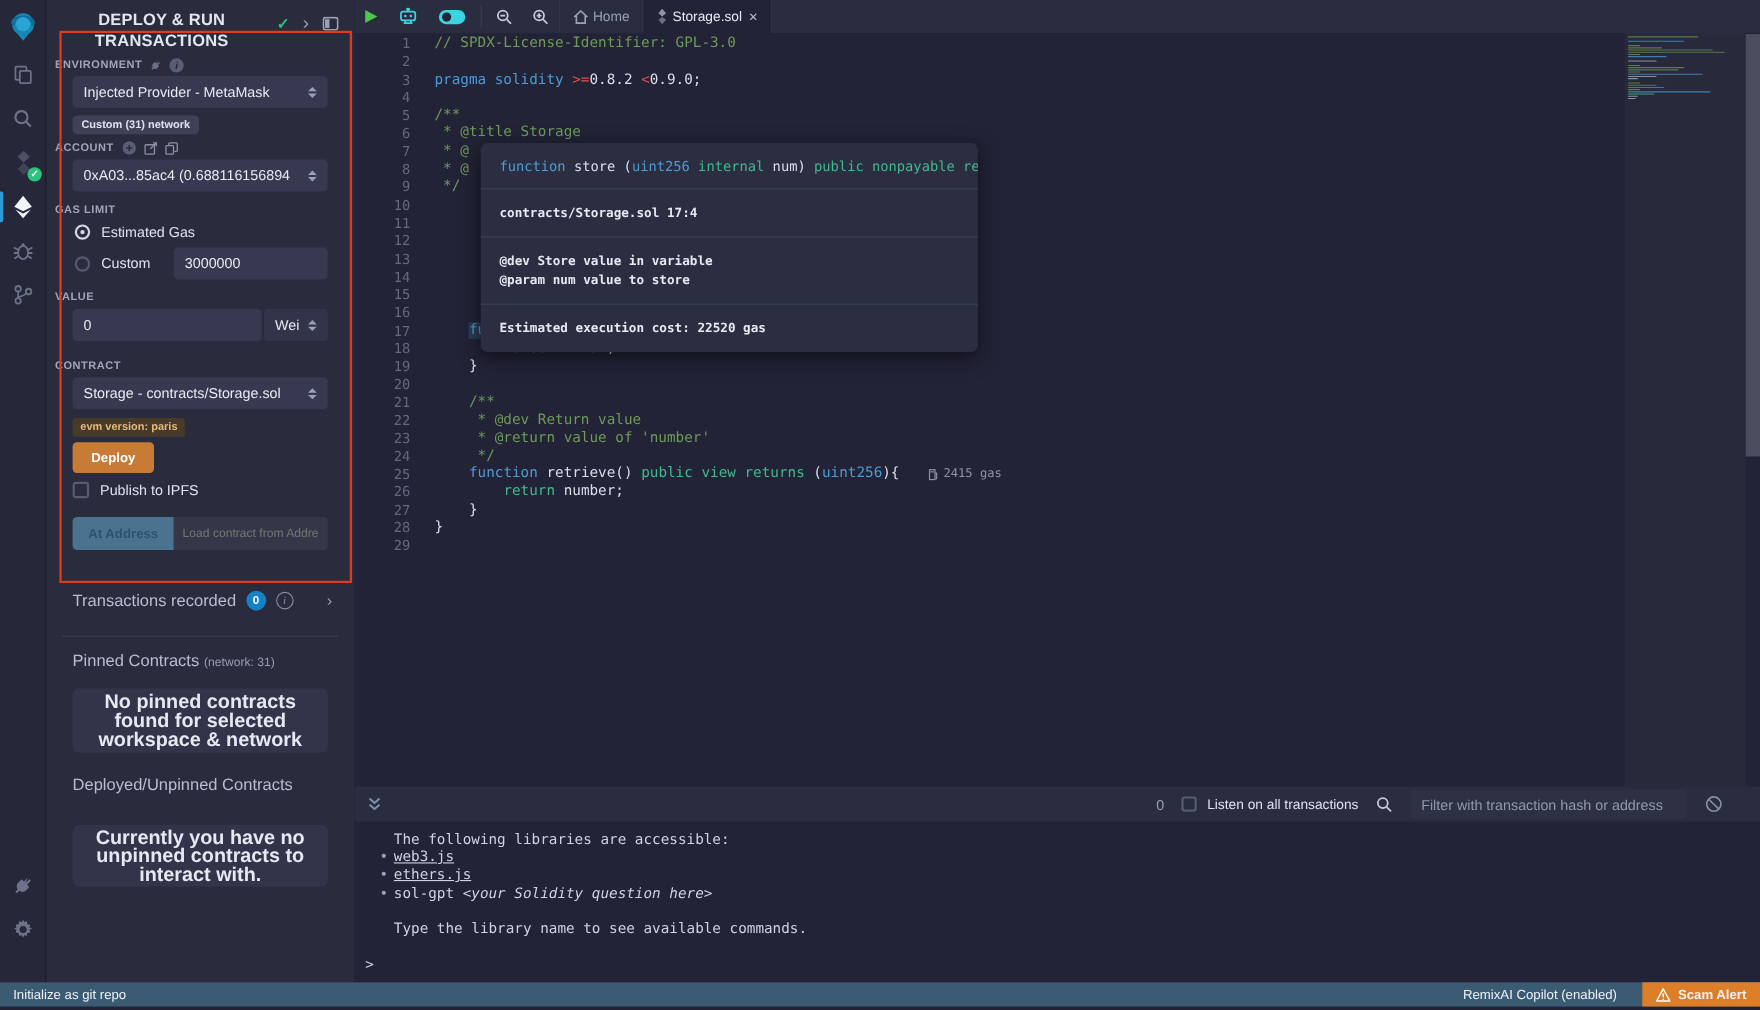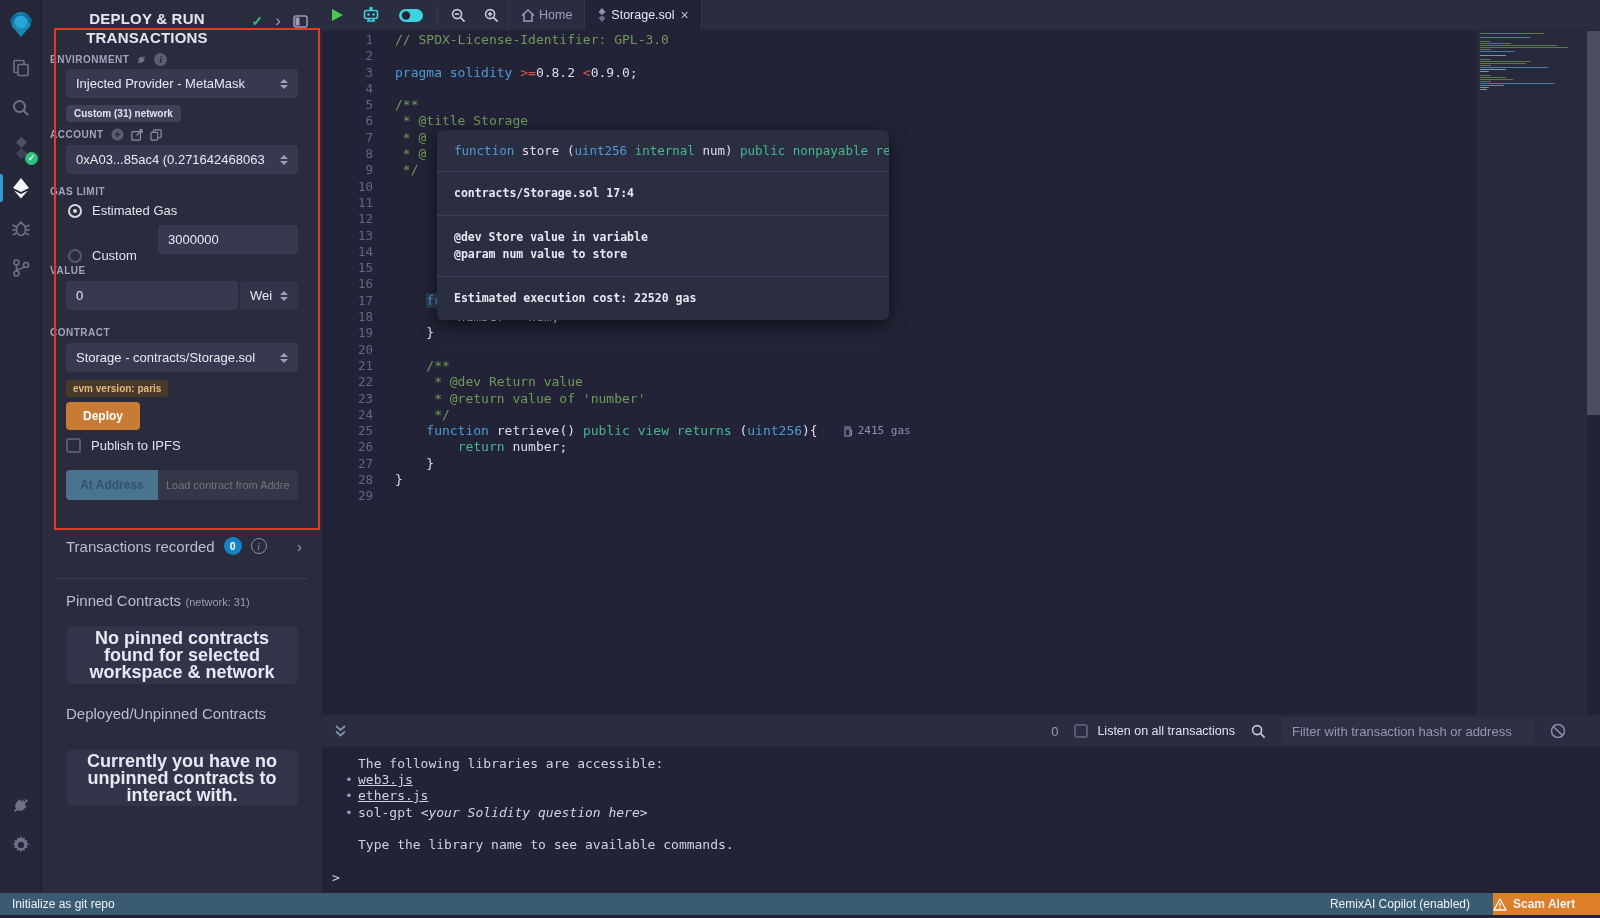--- a/index.html
+++ b/index.html
@@ -94,21 +94,21 @@
   .term-line .link { text-decoration:underline; cursor:pointer; }
   .term-line .it { font-style:italic; }
   .prompt { position:absolute; left:10px; bottom:8px; font-family:"DejaVu Sans Mono",monospace; font-size:13px; color:#cfd3e0; }
 
   
   .statusbar { position:absolute; left:0; top:893px; width:1600px; height:22px; background:#3b5b73; color:#eef1f6; font-size:12px; z-index:40; }
   .sb-left { position:absolute; left:12px; top:4px; cursor:pointer; }
   .sb-tip { position:absolute; left:505px; top:4px; display:flex; gap:6px; align-items:center; }
   .sb-tip b { font-weight:bold; }
   .sb-copilot { position:absolute; right:130px; top:4px; cursor:pointer; }
-  .scam { position:absolute; right:0; top:0; height:22px; width:107px; background:#dd7e28; display:flex; align-items:center; justify-content:flex-start; gap:6px; font-weight:bold; cursor:pointer; }
+  .scam { position:absolute; right:0; top:0; height:22px; width:107px; background:#dd7e28; display:flex; align-items:center; justify-content:center; gap:6px; font-weight:bold; cursor:pointer; }
 </style>
 </head>
 <body>
 
 <div class="rail">
   <div class="rail-item rail-logo">
     <svg width="30" height="30" viewBox="0 0 30 30">
         <circle cx="15" cy="13" r="10" fill="#1787b8"></circle>
         <path d="M4 12 a11 7 0 0 1 22 0 l-3 3 a8 8 0 0 0-16 0 z" fill="#0e6e9c"></path>
         <path d="M10 22 L15 28 L20 22 Z" fill="#1787b8"></path>
@@ -216,35 +216,35 @@
     <svg width="12" height="12" viewBox="0 0 14 14" fill="none" stroke="#8b90a5" stroke-width="1.4">
         <rect x="1" y="3" width="10" height="10" rx="1"></rect>
         <path d="M7 7 L13 1 M10 1 h3 v3" stroke-linecap="round"></path>
       </svg>
     <svg width="12" height="12" viewBox="0 0 14 14" fill="none" stroke="#8b90a5" stroke-width="1.4">
         <rect x="1" y="4" width="8" height="9" rx="1"></rect>
         <path d="M4 4 V2 a1 1 0 0 1 1-1 h7 a1 1 0 0 1 1 1 v7 a1 1 0 0 1-1 1 h-2"></path>
       </svg>
   </div>
   <div class="ctl" style="top:145px">
-    <span style="overflow:hidden;text-overflow:clip;white-space:nowrap;max-width:200px;">0xA03...85ac4 (0.271642468063</span>
+    <span style="overflow:hidden;text-overflow:clip;white-space:nowrap;max-width:200px;">0xA03...85ac4 (0.688116156894</span>
     <span class="caret">
         <i class="up"></i>
         <i class="dn"></i>
       </span>
   </div>
 
   <div class="fld-label" style="top:186px">
       <span>GAS LIMIT</span>
     </div>
   <div class="radio-row" style="top:203px">
     <span class="radio sel"></span>
     <span>Estimated Gas</span>
   </div>
-  <div class="radio-row" style="top:248px">
+  <div class="radio-row" style="top:232px">
     <span class="radio"></span>
     <span>Custom</span>
   </div>
   <div class="ctl" style="top:225px;left:116px;width:140px">
     <span>3000000</span>
   </div>
 
   <div class="fld-label" style="top:265px">
       <span>VALUE</span>
     </div>

